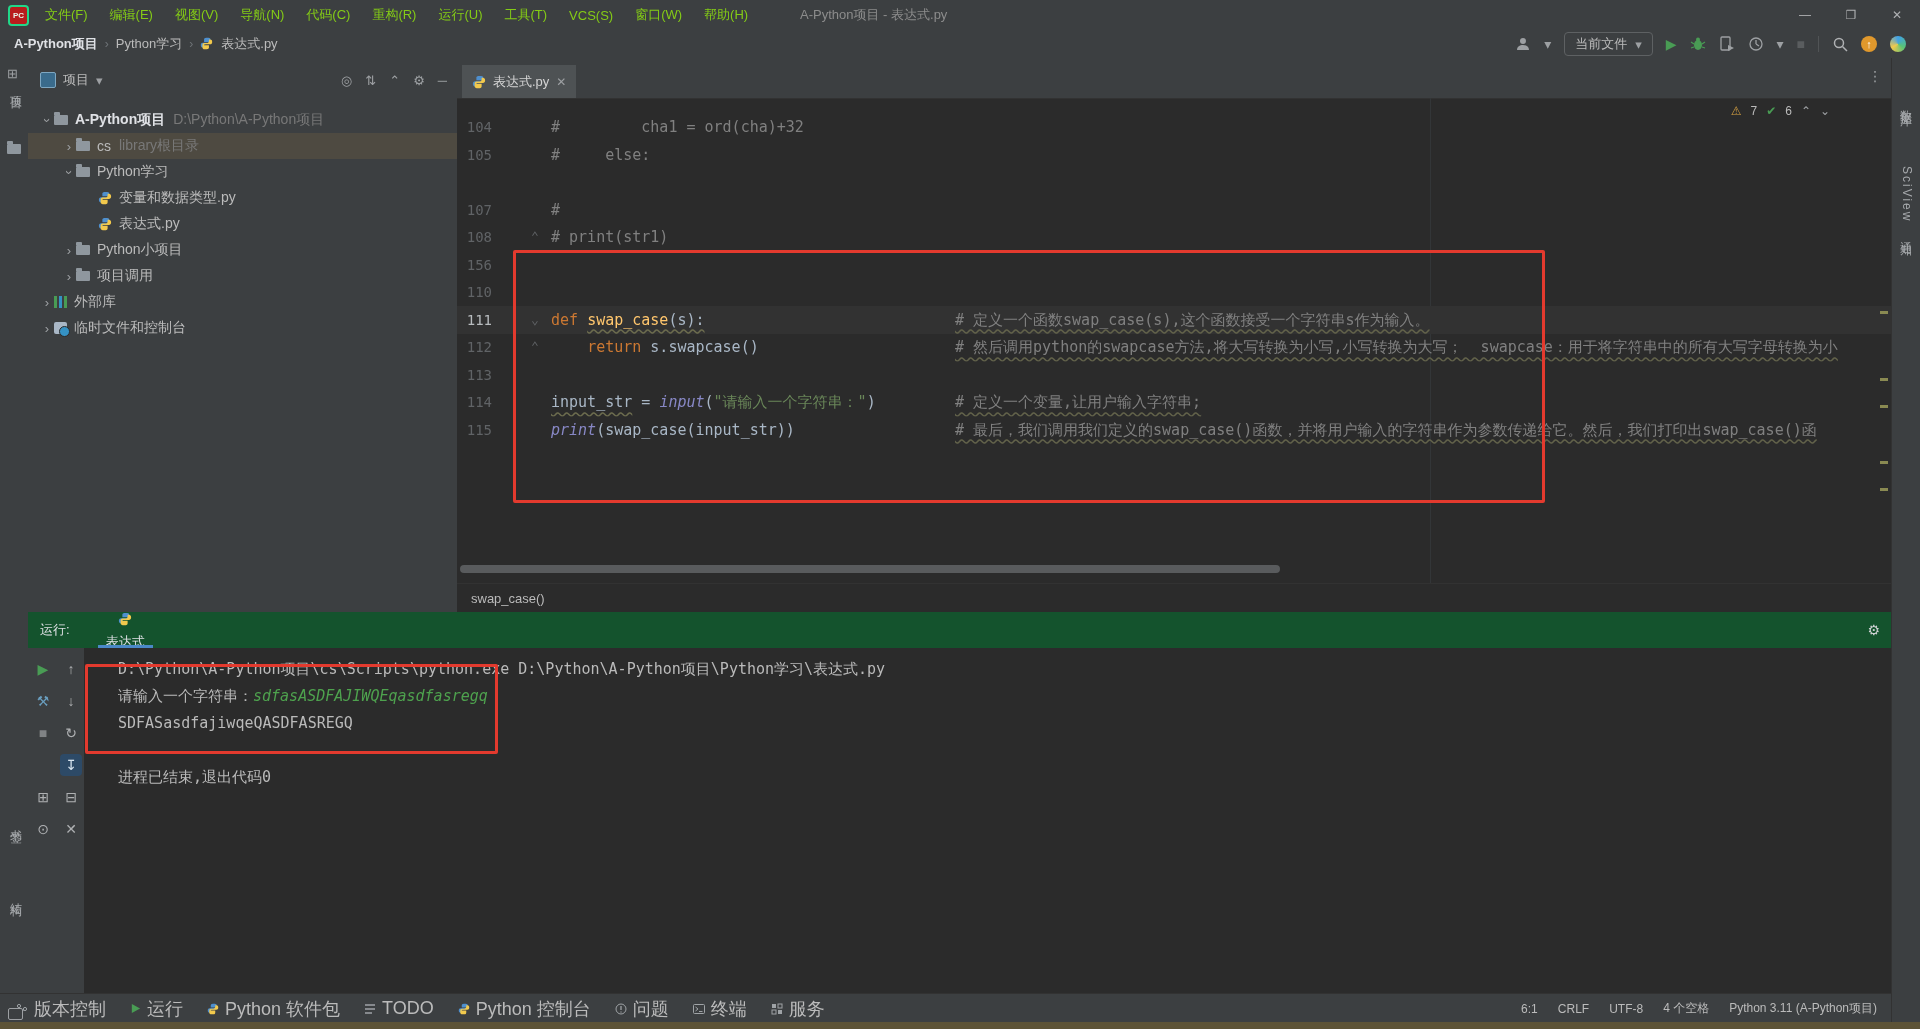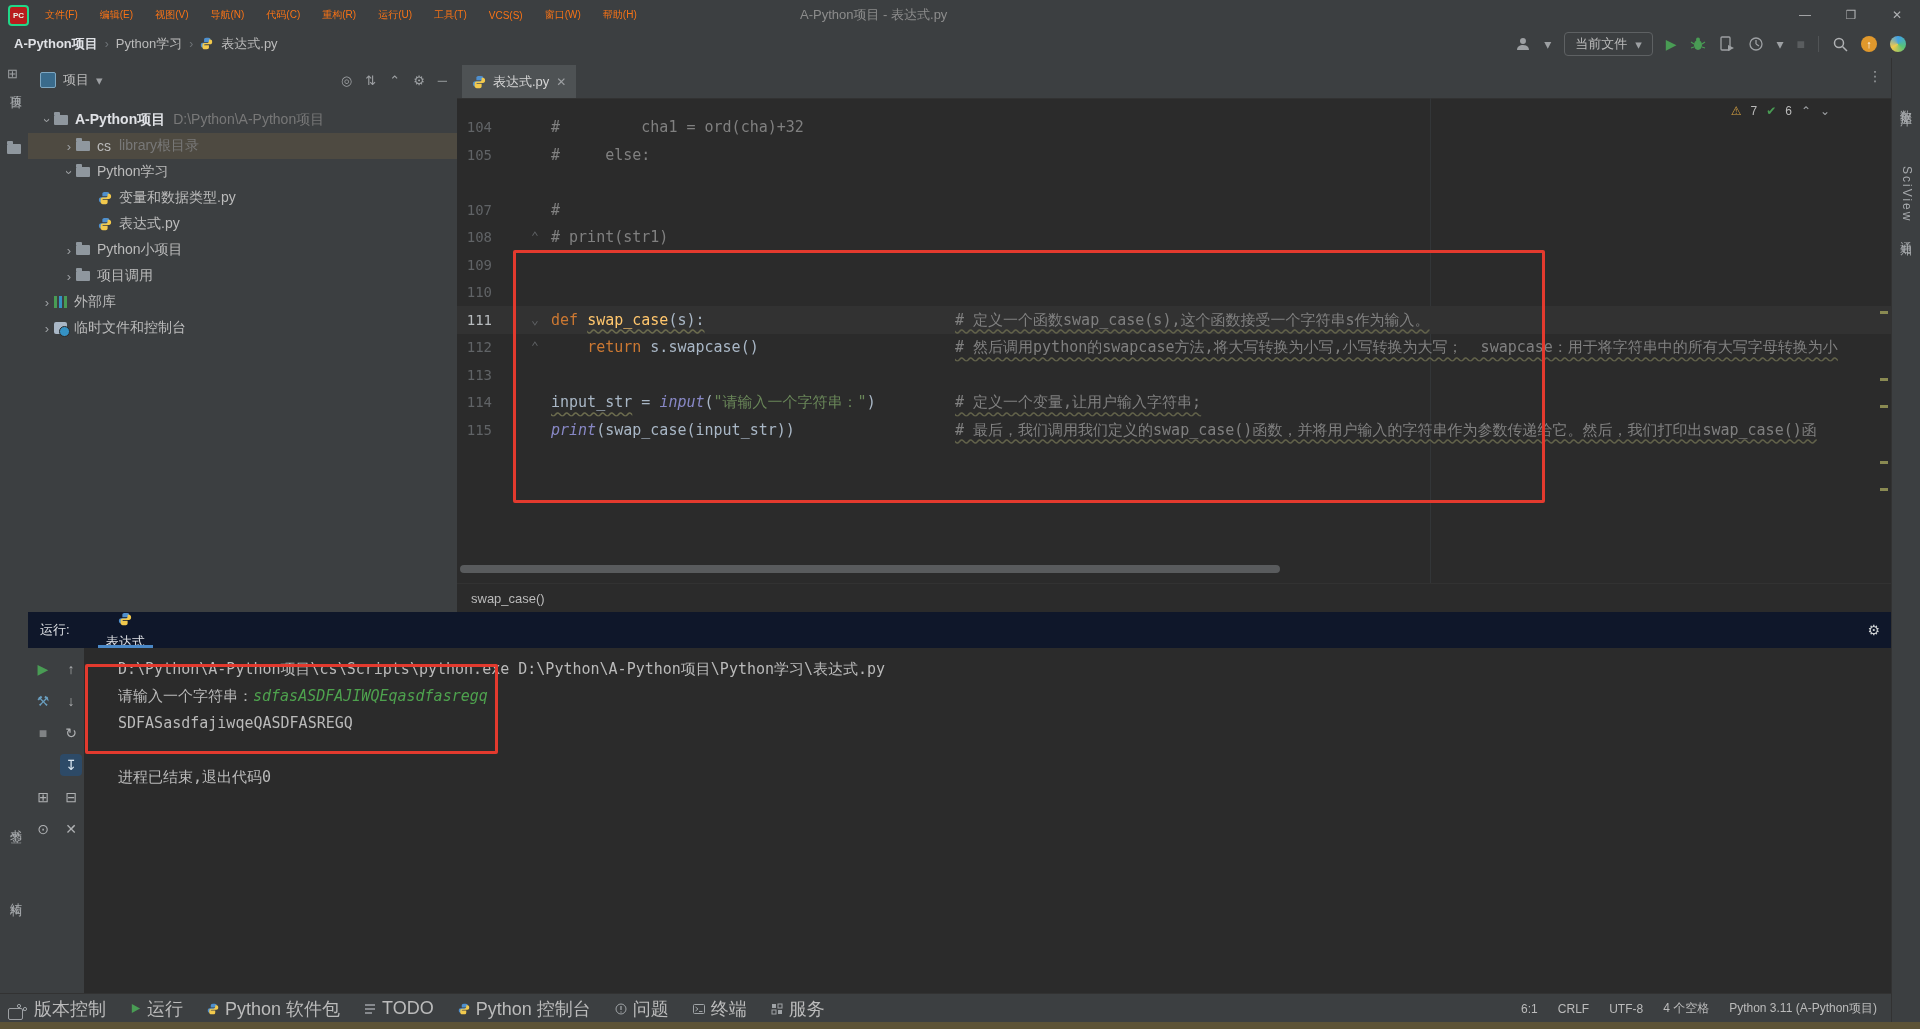--- a/index.html
+++ b/index.html
@@ -5,21 +5,21 @@
   html,body{margin:0;padding:0;background:#2b2b2b;}
   body{width:1920px;height:1029px;overflow:hidden;font-family:"Liberation Sans",sans-serif;
        -webkit-font-smoothing:antialiased;}
   #app{position:absolute;inset:0;width:1920px;height:1029px;background:#3c3f41;color:#bbb;}
   .abs{position:absolute;}
   
   #titlebar{left:0;top:0;width:1920px;height:30px;background:#3c3f41;border-bottom:1px solid #323232;}
   #pc-logo{left:8px;top:5px;width:17px;height:17px;background:#b91c1c;border:2px solid #21d789;
            border-radius:4px;color:#e8f5e9;font-size:8px;font-weight:bold;text-align:center;line-height:17px;}
   #menu{left:36px;top:0;height:30px;display:flex;align-items:center;gap:4px;}
-  .menu-item{padding:2px 9px;font-size:10px;color:#f97316;cursor:default;}
+  .menu-item{padding:2px 9px;font-size:13px;color:#84cc16;cursor:default;}
   #win-title{top:0;height:30px;line-height:30px;left:800px;font-size:13px;color:#8c8c8c;}
   #win-btns{right:0;top:0;height:30px;display:flex;}
   .win-btn{width:46px;height:30px;text-align:center;line-height:30px;color:#afb1b3;font-size:12px;}
   
   #navbar{left:0;top:30px;width:1920px;height:28px;background:#3c3f41;border-bottom:1px solid #323232;}
   #crumbs{left:14px;top:0;height:28px;display:flex;align-items:center;gap:7px;font-size:13px;}
   .crumb{color:#bbbbbb;} .crumb.root{font-weight:bold;color:#dfe1e5;}
   .crumb-sep{color:#6e7377;font-size:12px;}
   #nav-right{right:14px;top:0;height:28px;display:flex;align-items:center;gap:13px;}
   .tb-ic{font-size:14px;color:#afb1b3;display:inline-flex;align-items:center;}
@@ -79,21 +79,21 @@
   #margin-guide{left:973px;top:40px;width:1px;height:514px;background:#333638;}
   #inspections{right:62px;top:46px;display:flex;gap:9px;align-items:center;font-size:12px;color:#bbbbbb;}
   #vscroll{right:2px;top:40px;width:10px;height:474px;}
   .mark{position:absolute;right:2px;width:8px;height:3px;background:#8a8a52;}
   #hscroll{left:3px;top:507px;width:820px;height:8px;background:#595b5d;border-radius:4px;}
   #ebreadcrumb{left:0;top:525px;width:1435px;height:29px;border-top:1px solid #323232;background:#2b2b2b;
                font-size:13px;color:#bbbbbb;line-height:29px;}
   #ebreadcrumb span{margin-left:14px;}
   
   #runpanel{left:28px;top:612px;width:1892px;height:381px;background:#2b2b2b;}
-  #run-header{left:0;top:0;width:1892px;height:36px;background:#0f172a;display:flex;align-items:center;}
+  #run-header{left:0;top:0;width:1892px;height:36px;background:#14532d;display:flex;align-items:center;}
   #run-label{margin-left:12px;font-size:13px;color:#dfe1e5;}
   #run-tab{margin-left:28px;height:36px;display:flex;align-items:center;gap:7px;font-size:13px;color:#dfe1e5;
            position:relative;padding:0 8px;flex-direction:column;}
   #run-tab .underline{position:absolute;left:0;bottom:0;width:100%;height:3px;background:#4a88c7;}
   #run-header-tools{position:absolute;right:14px;top:0;height:36px;display:flex;gap:16px;align-items:center;
                     color:#cfd2d4;font-size:14px;}
   #run-toolbar{left:0;top:36px;width:56px;height:345px;background:#3c3f41;border-right:1px solid #323232;}
   .rt-ic{position:absolute;width:22px;height:22px;text-align:center;line-height:22px;font-size:14px;color:#afb1b3;}
   .rt-ic.sel{background:#2d4a67;border-radius:4px;color:#d8e4ef;}
   #console{left:56px;top:36px;width:1836px;height:345px;background:#2b2b2b;
@@ -300,21 +300,21 @@
         <span class="tab-close">✕</span>
       </div>
       <div id="tab-more" class="abs">⋮</div>
     </div>
     <div id="margin-guide" class="abs"></div>
     <div id="code" class="abs">
         <div class="abs code-line" style="top: 15px;"><span class="ln">104</span><span class="code-text"><span class="cmt">#         cha1 = ord(cha)+32</span></span></div>
         <div class="abs code-line" style="top: 42.5px;"><span class="ln">105</span><span class="code-text"><span class="cmt">#     else:</span></span></div>
         <div class="abs code-line" style="top: 97.5px;"><span class="ln">107</span><span class="code-text"><span class="cmt">#</span></span></div>
         <div class="abs code-line" style="top: 125px;"><span class="ln">108</span><span class="fold">⌃</span><span class="code-text"><span class="cmt"># print(str1)</span></span></div>
-        <div class="abs code-line" style="top: 152.5px;"><span class="ln">109</span><span class="code-text"></span></div>
+        <div class="abs code-line" style="top: 152.5px;"><span class="ln">156</span><span class="code-text"></span></div>
         <div class="abs code-line" style="top: 180px;"><span class="ln">110</span><span class="code-text"></span></div>
         <div class="abs code-line cur" style="top: 207.5px;"><span class="ln">111</span><span class="fold">⌄</span><span class="code-text"><span class="kw">def </span><span class="fn wavy">swap_case</span><span class="plain wavy">(s):</span></span><span class="code-cmt cmt cmt-u"># 定义一个函数swap_case(s),这个函数接受一个字符串s作为输入。</span></div>
         <div class="abs code-line" style="top: 235px;"><span class="ln">112</span><span class="fold">⌃</span><span class="code-text"><span class="plain">    </span><span class="kw">return</span><span class="plain"> s.</span><span class="plain">swapcase</span><span class="plain">()</span></span><span class="code-cmt cmt cmt-u"># 然后调用python的swapcase方法,将大写转换为小写,小写转换为大写；  swapcase：用于将字符串中的所有大写字母转换为小</span></div>
         <div class="abs code-line" style="top: 262.5px;"><span class="ln">113</span><span class="code-text"></span></div>
         <div class="abs code-line" style="top: 290px;"><span class="ln">114</span><span class="code-text"><span class="plain wavy">input_str</span><span class="plain"> = </span><span class="builtin">input</span><span class="plain">(</span><span class="str">"请输入一个字符串："</span><span class="plain">)</span></span><span class="code-cmt cmt cmt-u"># 定义一个变量,让用户输入字符串;</span></div>
         <div class="abs code-line" style="top: 317.5px;"><span class="ln">115</span><span class="code-text"><span class="builtin">print</span><span class="plain">(swap_case(input_str))</span></span><span class="code-cmt cmt cmt-u"># 最后，我们调用我们定义的swap_case()函数，并将用户输入的字符串作为参数传递给它。然后，我们打印出swap_case()函</span></div>
       </div>
     <div id="inspections" class="abs">
       <span style="color:#d9a343">⚠</span>
       <span>7</span>

